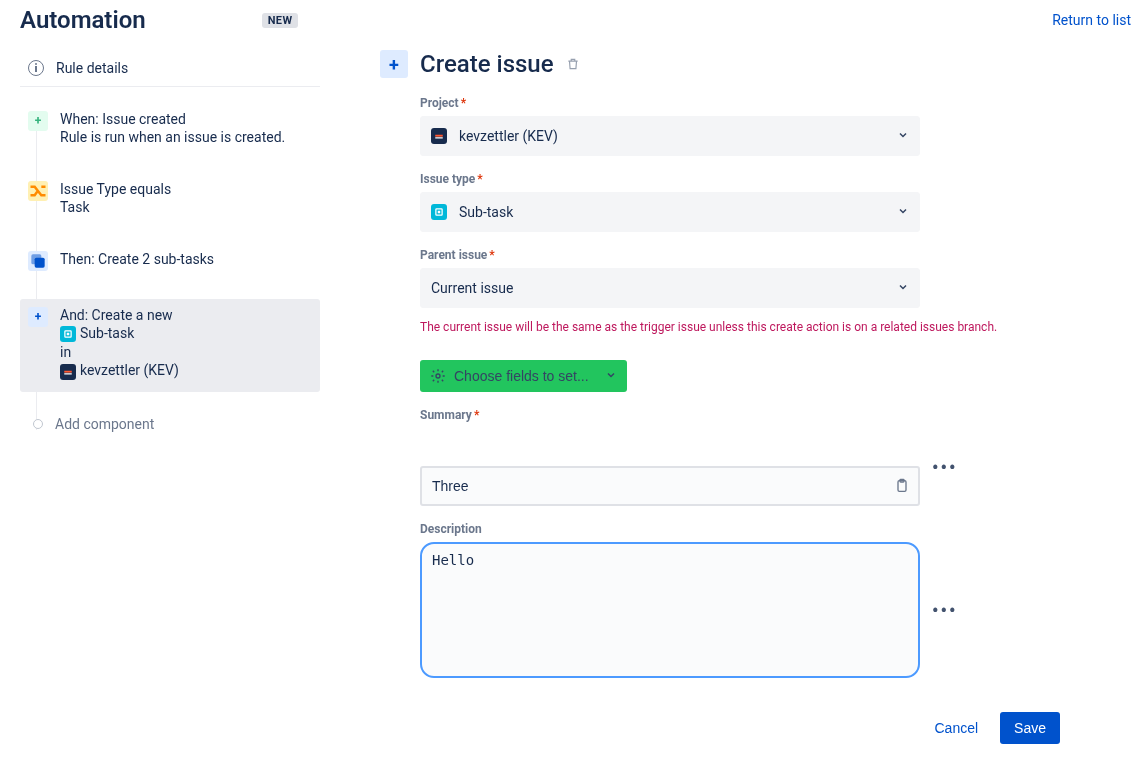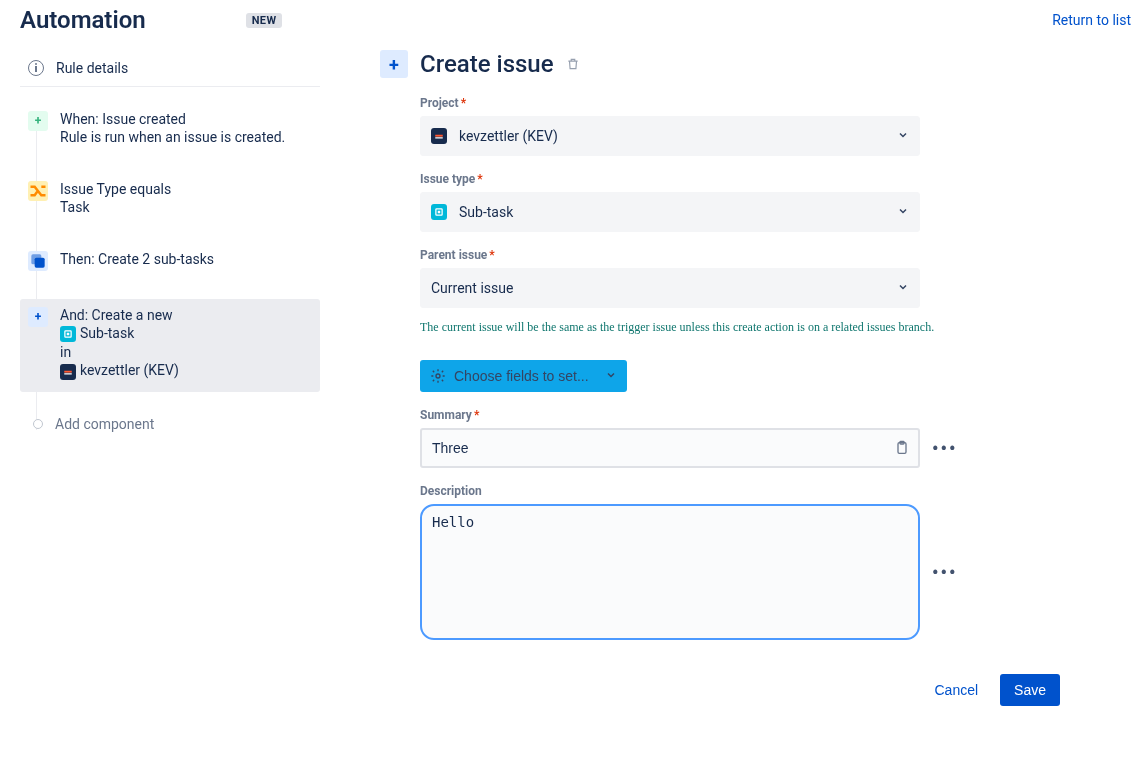--- a/index.html
+++ b/index.html
@@ -5,21 +5,21 @@
   * { box-sizing: border-box; margin: 0; padding: 0; }
   body {
     font-family: -apple-system, BlinkMacSystemFont, "Segoe UI", Roboto, Helvetica, Arial, sans-serif;
     color: #172B4D;
     background: #fff;
     font-size: 14px;
   }
   .app { display: flex; flex-direction: column; width: 1139px; }
   
   .header { display: flex; align-items: center; justify-content: space-between; padding: 6px 8px 0 20px; }
-  .header-left { display: flex; align-items: center; gap: 0; }
+  .header-left { display: flex; align-items: center; gap: 16px; }
   .page-title { font-size: 24px; font-weight: 600; color: #172B4D; }
   .badge-new { background: #DFE1E6; color: #172B4D; font-size: 11px; font-weight: 700; padding: 1px 6px; border-radius: 3px; letter-spacing: .4px; margin-left: 100px;}
   .return-link { color: #0052CC; font-size: 14px; cursor: pointer; text-align: right; }
   
   .body { display: flex; padding: 16px 8px 16px 20px; gap: 60px; }
   .sidebar { width: 300px; flex-shrink: 0; }
   .main { flex: 1; display: flex; flex-direction: column; }
   
   .rule-details { display: flex; align-items: center; gap: 12px; padding: 10px 8px; color: #172B4D; font-size: 14px; border-bottom: 1px solid #EBECF0; margin-bottom: 16px; cursor: pointer;}
   .info-icon { width:16px; height:16px; border:1.5px solid #6B778C; border-radius:50%; position:relative; flex-shrink:0; }
@@ -49,29 +49,29 @@
   .panel-head { display:flex; align-items:center; gap:12px; margin-bottom:8px; }
   .panel-head .big-icon { width:28px; height:28px; border-radius:3px; background:#DEEBFF; color:#0052CC; display:flex; align-items:center; justify-content:center; font-size:18px; font-weight:700; }
   .panel-title { font-size:24px; font-weight:500; color:#172B4D; }
   .trash-icon { width:14px; height:14px; color:#97A0AF; cursor:pointer; }
   .panel-content { margin-left:40px; display:flex; flex-direction:column; gap:6px; max-width:600px; }
   .intro { font-size:14px; color:#172B4D; margin-bottom:10px; }
   .field-label { font-size:12px; font-weight:700; color:#6B778C; margin-top:10px; }
   .req { color:#DE350B; margin-left:2px; }
   .select { background:#F4F5F7; border:1px solid #F4F5F7; border-radius:3px; height:40px; display:flex; align-items:center; padding:0 10px; gap:8px; position:relative; cursor:pointer; width:500px; }
   .select .chev { position:absolute; right:10px; color:#344563; }
-  .helper { font-size:12px; color:#0f766e; margin-top:4px; line-height:1.5; width:620px;font-family:Liberation Serif, serif; }
-  .choose-btn { margin-top:18px; align-self:flex-start; background:#0ea5e9; border:none; border-radius:3px; height:32px; padding:0 10px 0 10px; display:flex; align-items:center; gap:8px; font-size:14px; color:#344563; cursor:pointer; }
+  .helper { font-size:12px; color:#be185d; margin-top:4px; line-height:1.5; width:620px; }
+  .choose-btn { margin-top:18px; align-self:flex-start; background:#22c55e; border:none; border-radius:3px; height:32px; padding:0 10px 0 10px; display:flex; align-items:center; gap:8px; font-size:14px; color:#344563; cursor:pointer; }
   .choose-btn .gear { width:16px; height:16px; }
   .choose-btn .chev { margin-left:8px; }
   .row { display:flex; align-items:center; gap:12px; }
   .input { background:#FAFBFC; border:2px solid #DFE1E6; border-radius:3px; height:40px; padding:0 10px; font-size:14px; color:#172B4D; width:500px; }
   .textarea { background:#FAFBFC; border:2px solid #4C9AFF; border-radius:14px; padding:8px 10px; font-size:14px; color:#172B4D; width:500px; height:136px; resize:none; }
   .clip-icon { width:16px; height:16px; color:#6B778C; position:absolute; right:10px; }
-  .input-wrap { position:relative; width:500px; }
+  .input-wrap { position:relative; width:500px;margin-top:38px; }
   .more-dots { font-size:18px; color:#42526E; cursor:pointer; letter-spacing:2px; font-weight:700; display:inline-block; width:24px; text-align:center; }
   .more-opts { display:flex; align-items:center; gap:6px; margin-top:16px; cursor:pointer; font-size:14px; font-weight:600; color:#172B4D; }
   .more-opts .chev-r { transform:rotate(-90deg); }
   .footer { display:flex; justify-content:flex-end; gap:12px; margin-top:28px; width:640px; }
   .btn-cancel { background:none; border:none; color:#0052CC; font-size:14px; padding:6px 10px; cursor:pointer; }
   .btn-save { background:#0052CC; border:none; color:#fff; font-size:14px; font-weight:500; padding:8px 14px; border-radius:3px; cursor:pointer; }
   .chev svg, .chev-r svg { width:12px; height:12px; }
 </style>
 </head>
 <body>

